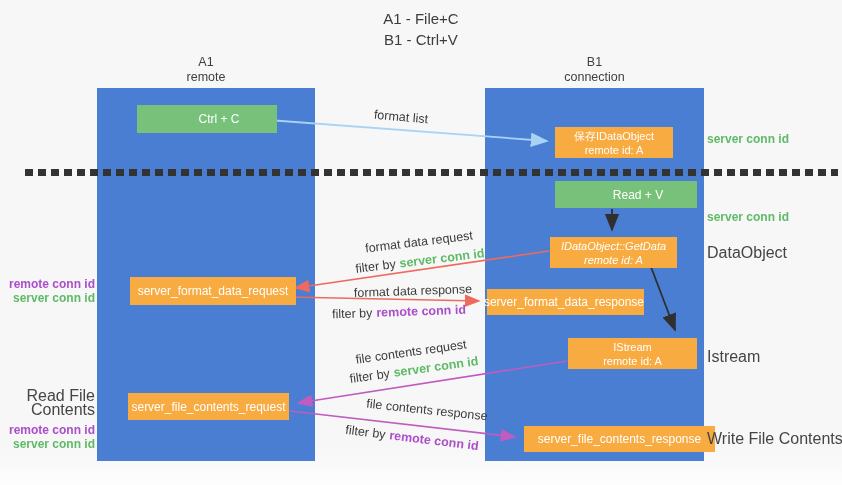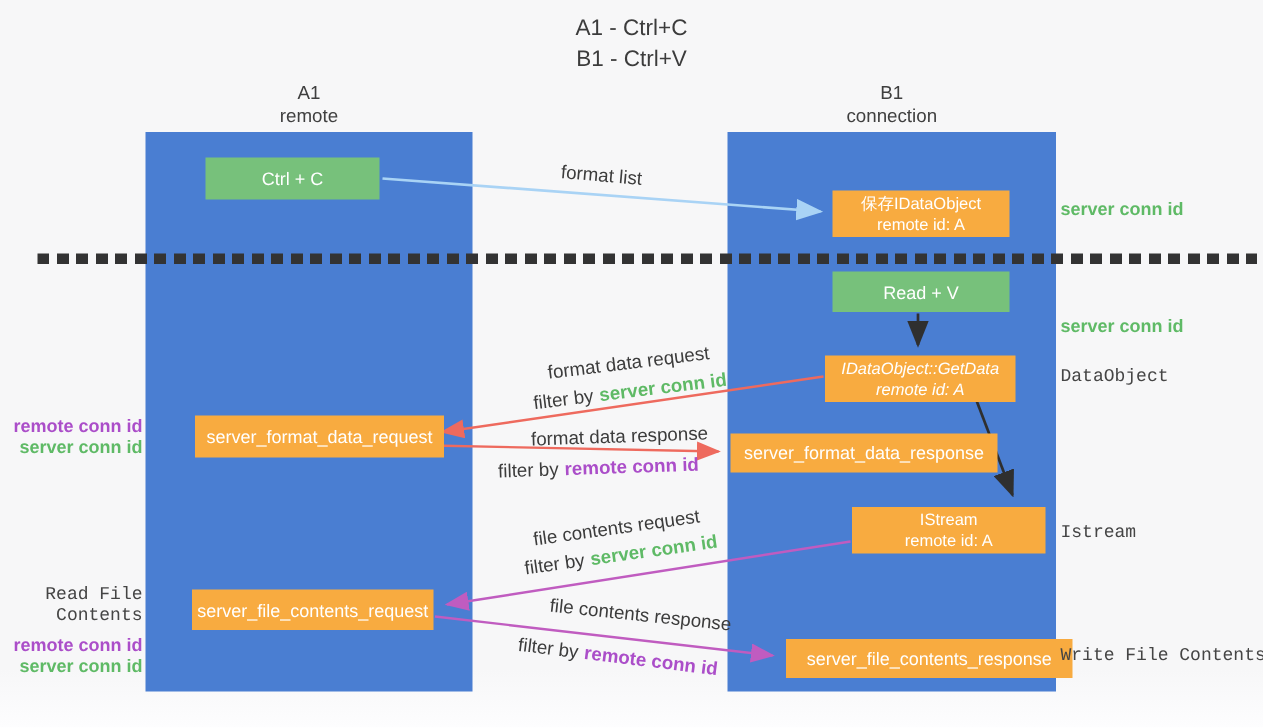--- a/index.html
+++ b/index.html
@@ -17,21 +17,21 @@
     font-size:12.5px;line-height:15px;
   }
   .lane{
     position:absolute;top:88px;height:373px;background:#4a7ed2;
   }
   .box{
     position:absolute;display:flex;flex-direction:column;align-items:center;
     justify-content:center;color:#ffffff;text-align:center;
   }
   .orange{background:#f8ab40;}
-  .green{background:#77c17b;}
+  .green{background:#77c17b;padding-left:24px;}
   .one-line{font-size:12px;}
   .two-line{font-size:11px;line-height:14px;}
   .dotted-sep{
     position:absolute;left:25px;top:169px;width:813px;height:7px;
     background:repeating-linear-gradient(90deg,#333 0 8px,transparent 8px 13px);
   }
   .arrow-label{
     position:absolute;white-space:nowrap;color:#3c3c3c;font-size:12.5px;
     transform:translate(-50%,-50%);
   }
@@ -39,31 +39,31 @@
   .r-neg8{transform:translate(-50%,-50%) rotate(-8deg);}
   .r-neg2{transform:translate(-50%,-50%) rotate(-2deg);}
   .r-pos5{transform:translate(-50%,-50%) rotate(5deg);}
   .r-pos6{transform:translate(-50%,-50%) rotate(6deg);}
   .r-pos7{transform:translate(-50%,-50%) rotate(7deg);}
   .key-green{color:#5fba66;font-weight:700;margin-left:4px;}
   .key-purple{color:#ab4ec9;font-weight:700;margin-left:4px;}
   .side-label{position:absolute;white-space:nowrap;font-size:12px;}
   .green-label{color:#5fba66;font-weight:700;}
   .purple-label{color:#ab4ec9;font-weight:700;}
-  .dark-label{color:#454545;font-size:12px;font-family:Liberation Mono, monospace;}
+  .dark-label{color:#454545;font-size:16px;}
   .left-group{position:absolute;left:0;width:95px;text-align:right;line-height:14px;}
   svg.arrows{position:absolute;left:0;top:0;pointer-events:none;}
 </style>
 </head>
 <body>
 
 <div class="canvas">
 
   <div class="title">
-    <div>A1 - Ctrl+C</div>
+    <div>A1 - File+C</div>
     <div>B1 - Ctrl+V</div>
   </div>
 
   <div class="lane-header" style="left:97px;width:218px;">
     <div>A1</div>
     <div>remote</div>
   </div>
   <div class="lane-header" style="left:485px;width:219px;">
     <div>B1</div>
     <div>connection</div>
@@ -113,21 +113,21 @@
 
   <div class="box orange two-line" style="left:550px;top:237px;width:127px;height:31px;font-style:italic;">
     <div>IDataObject::GetData</div>
     <div>remote id: A</div>
   </div>
 
   <div class="box orange one-line" style="left:130px;top:277px;width:166px;height:28px;">
     <div>server_format_data_request</div>
   </div>
 
-  <div class="box orange one-line" style="left:487px;top:289px;width:178px;height:26px;">
+  <div class="box orange one-line" style="left:487px;top:289px;width:157px;height:26px;align-items:flex-end;">
     <div>server_format_data_response</div>
   </div>
 
   <div class="box orange two-line" style="left:568px;top:338px;width:129px;height:31px;">
     <div>IStream</div>
     <div>remote id: A</div>
   </div>
 
   <div class="box orange one-line" style="left:128px;top:393px;width:161px;height:27px;">
     <div>server_file_contents_request</div>

